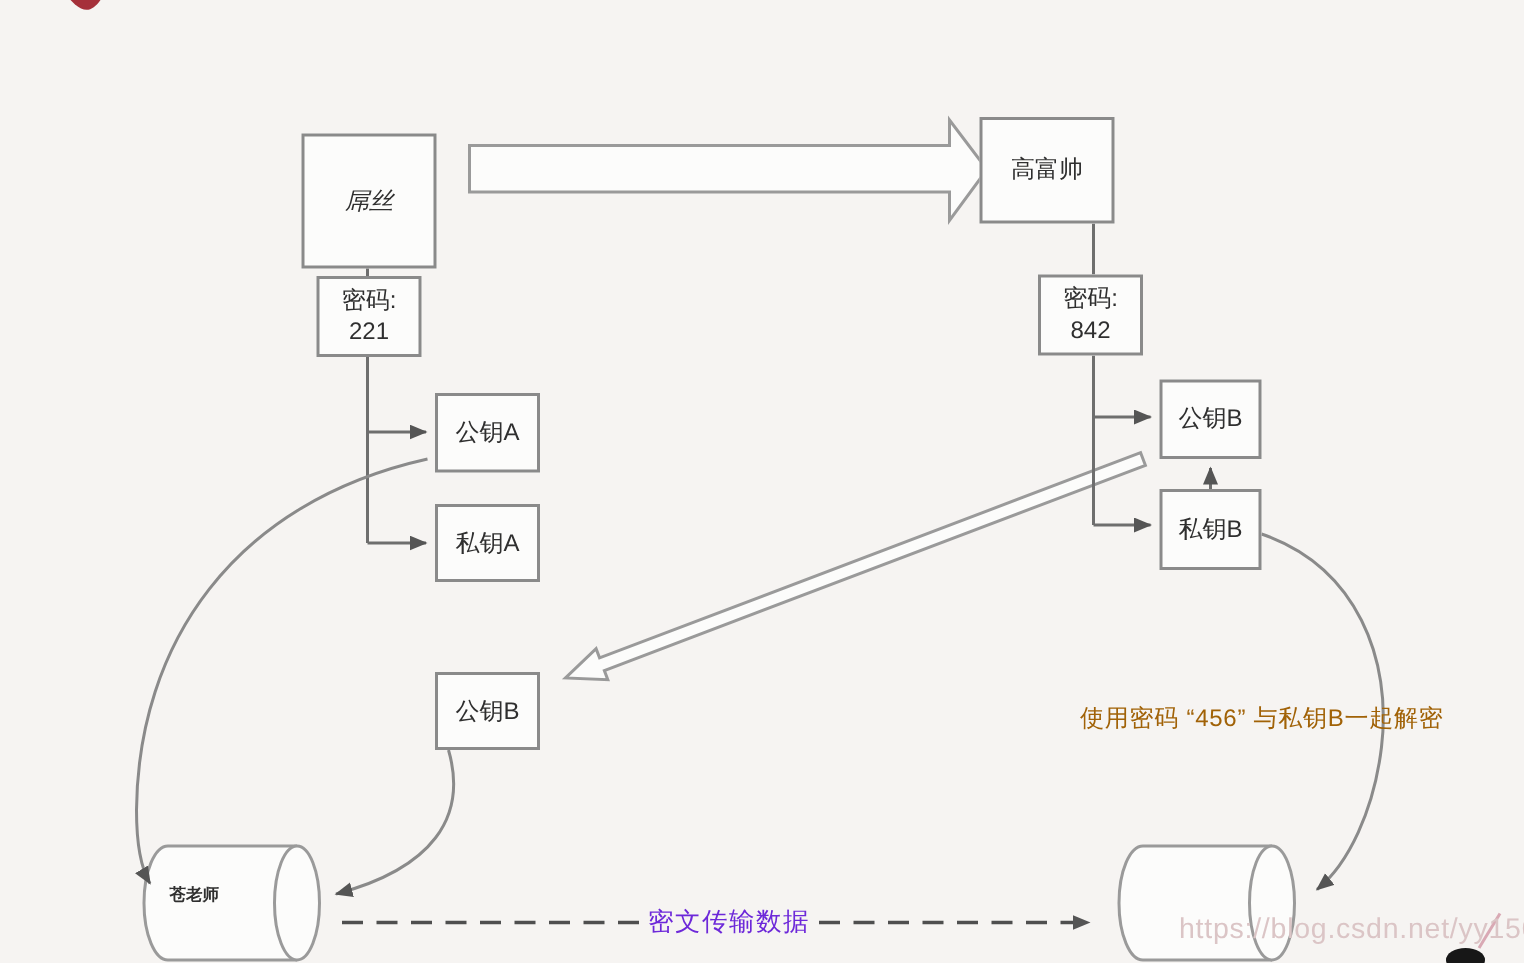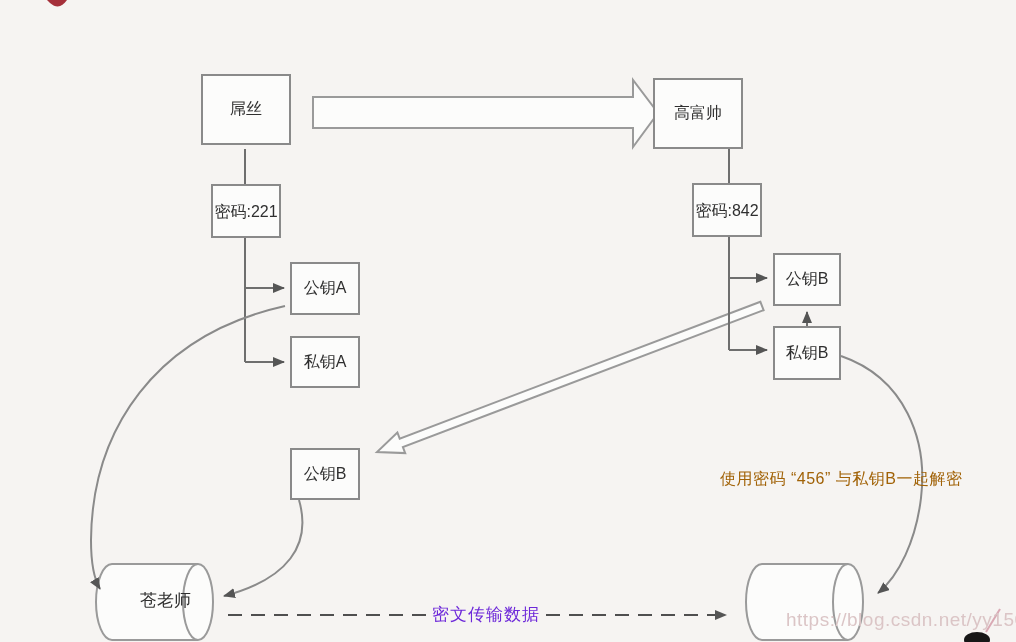--- a/index.html
+++ b/index.html
@@ -19,34 +19,35 @@
     border:2px solid #8a8a8a;
     background:#fcfcfb;
     display:flex;
     align-items:center;
     justify-content:center;
     font-size:16px;
     color:#2f2f2f;
     box-sizing:border-box;
     text-align:center;
   }
-  .box.col{flex-direction:row;line-height:21px;}
-  .b-sender   {left:201px;top:74px; width:90px;height:71px;}
+  .box.col{flex-direction:column;line-height:21px;}
+  .b-sender   {left:201px;top:89px; width:90px;height:90px;font-style:italic;}
   .b-receiver {left:653px;top:78px; width:90px;height:71px;}
   .b-pass-l   {left:211px;top:184px;width:70px;height:54px;}
   .b-pass-r   {left:692px;top:183px;width:70px;height:54px;}
   .b-puba     {left:290px;top:262px;width:70px;height:53px;}
   .b-priva    {left:290px;top:336px;width:70px;height:52px;align-items:center;}
   .b-pubb     {left:773px;top:253px;width:68px;height:53px;}
   .b-privb    {left:773px;top:326px;width:68px;height:54px;}
   .b-pubb2    {left:290px;top:448px;width:70px;height:52px;}
   .cyl-label{
     position:absolute;
-    font-size:17px;color:#2f2f2f;
-    text-align:right;
+    font-size:11px;color:#2f2f2f;
+    text-align:left;
+    font-weight:bold;
   }
   .cyl-label-left{left:113px;top:589px;width:78px;}
   .note{
     position:absolute;
     left:720px;top:469px;
     font-size:16px;color:#a16207;
     letter-spacing:0.5px;
     white-space:nowrap;
   }
   .transfer-label{

